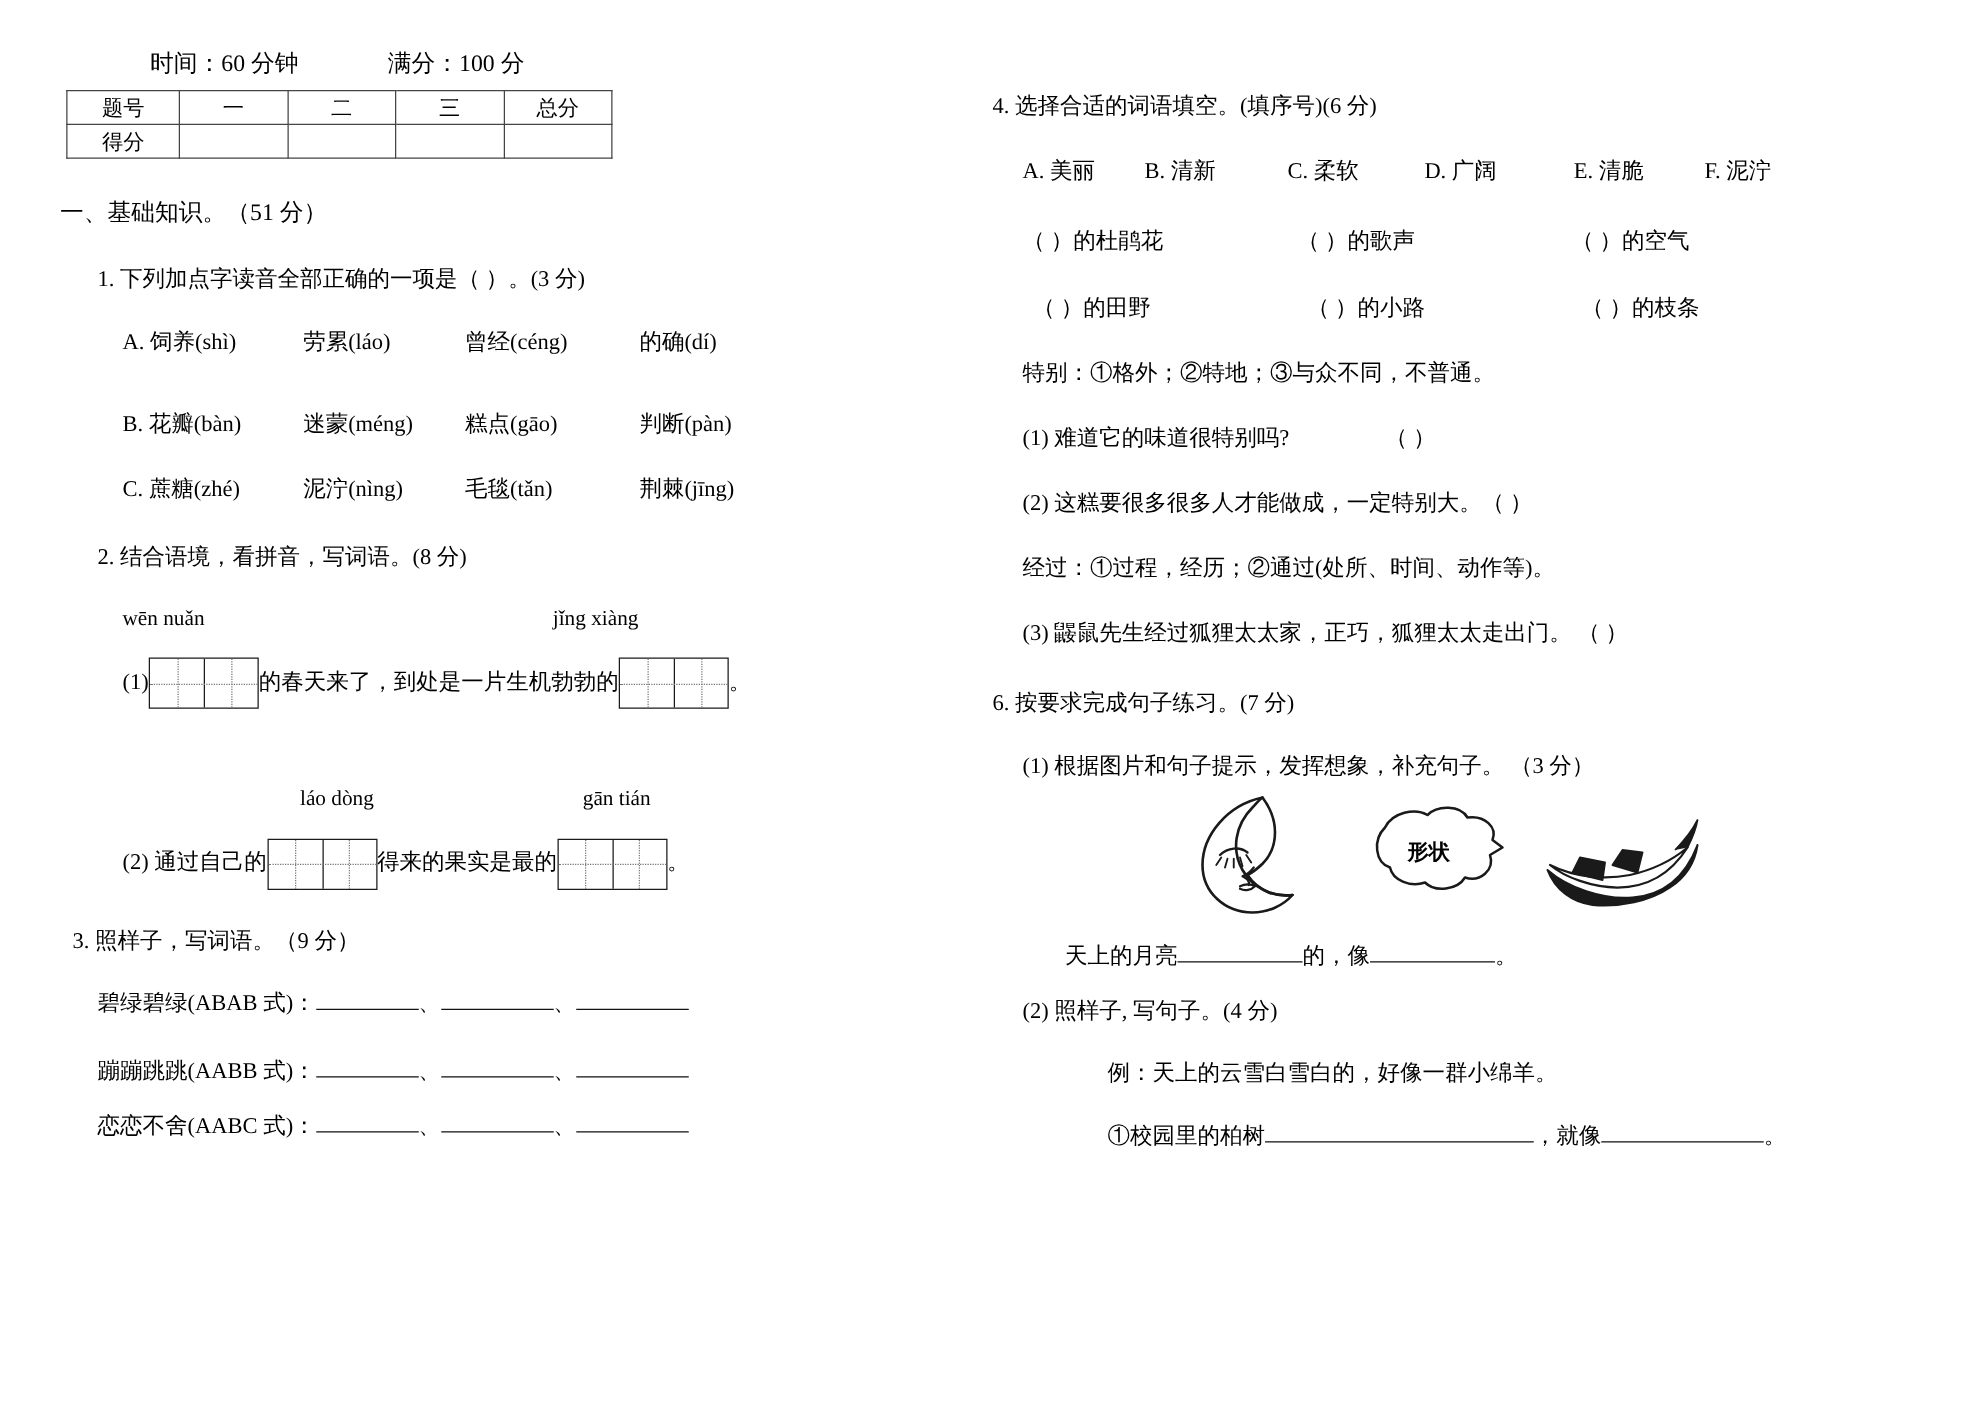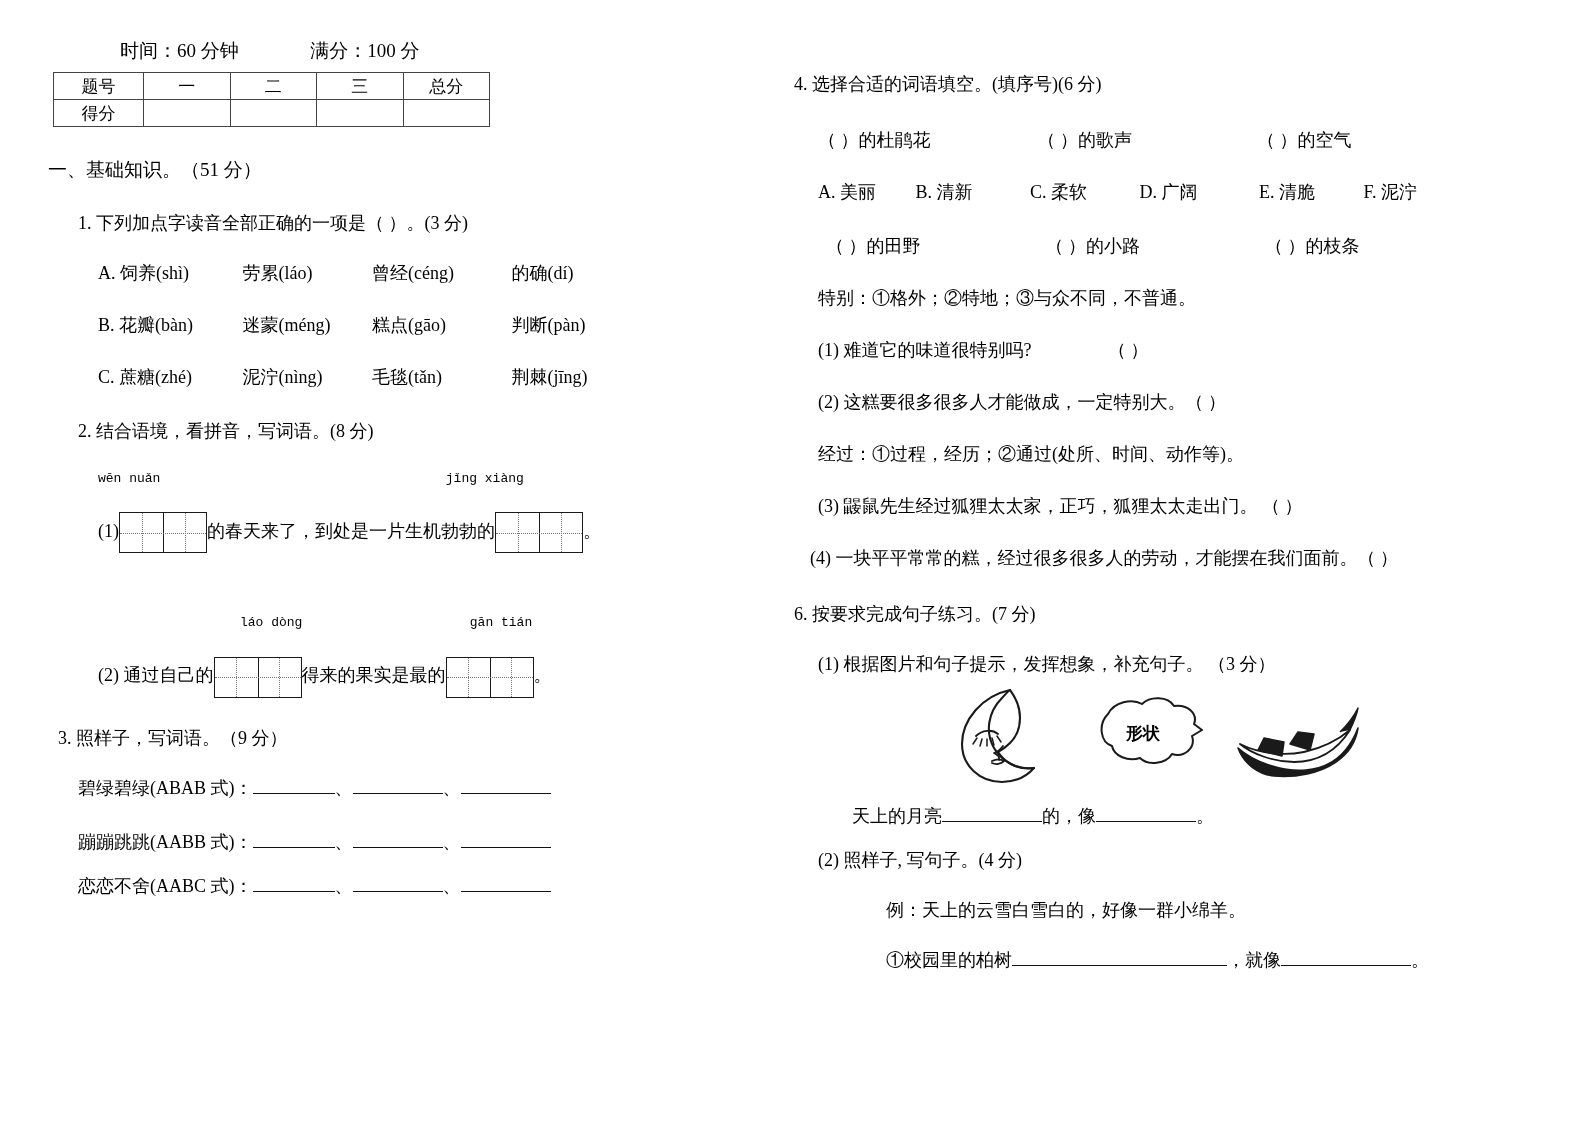--- a/index.html
+++ b/index.html
@@ -84,22 +84,22 @@
     font-size: 18px;
     white-space: nowrap;
   }
   .q-title { margin-left: 38px; }
   .q-title-r { margin-left: 4px; }
   .q-body { margin-left: 58px; }
   .q-body-r { margin-left: 28px; }
 
   
   .pinyin-row {
-    font-size: 13px;
-    font-family: Liberation Mono, monospace;
+    font-size: 17px;
+    font-family: Liberation Serif, serif;
     white-space: nowrap;
     height: 24px;
   }
 
   
   .tzg {
     display: inline-block;
     vertical-align: middle;
     border: 1.6px solid #1a1a1a;
     height: 41px;
@@ -205,21 +205,21 @@
 
     <div class="q q-title" style="margin-top:28px;">1. 下列加点字读音全部正确的一项是（        ）。(3 分)</div>
 
     <div class="q q-body" style="margin-top:26px;">
       <span style="display:inline-block;width:140px;">A. 饲养(shì)</span>
       <span style="display:inline-block;width:125px;">劳累(láo)</span>
       <span style="display:inline-block;width:135px;">曾经(céng)</span>
       <span style="display:inline-block;">的确(dí)</span>
     </div>
 
-    <div class="q q-body" style="margin-top:28px;">
+    <div class="q q-body" style="margin-top:42px;">
       <span style="display:inline-block;width:140px;">B. 花瓣(bàn)</span>
       <span style="display:inline-block;width:125px;">迷蒙(méng)</span>
       <span style="display:inline-block;width:135px;">糕点(gāo)</span>
       <span style="display:inline-block;">判断(pàn)</span>
     </div>
 
     <div class="q q-body" style="margin-top:28px;">
       <span style="display:inline-block;width:140px;">C. 蔗糖(zhé)</span>
       <span style="display:inline-block;width:125px;">泥泞(nìng)</span>
       <span style="display:inline-block;width:135px;">毛毯(tǎn)</span>
@@ -258,56 +258,55 @@
 
     <div class="q" style="margin-top:20px;margin-left:38px;">
       <span>恋恋不舍(AABC 式)：</span><span class="fill-line" style="width:82px;"></span><span>、</span><span class="fill-line" style="width:90px;"></span><span>、</span><span class="fill-line" style="width:90px;"></span>
     </div>
 
   </div>
 
   <div class="col-right">
 
     <div class="q q-title-r" style="margin-top:72px;">4. 选择合适的词语填空。(填序号)(6 分)</div>
-
-    <div class="q q-body-r" style="margin-top:32px;">
-      <span style="display:inline-block;width:215px;">（     ）的杜鹃花</span>
-      <span style="display:inline-block;width:215px;">（     ）的歌声</span>
-      <span style="display:inline-block;">（     ）的空气</span>
-    </div>
 
     <div class="q q-body-r" style="margin-top:28px;">
       <span style="display:inline-block;width:93px;">A. 美丽</span>
       <span style="display:inline-block;width:110px;">B. 清新</span>
       <span style="display:inline-block;width:105px;">C. 柔软</span>
       <span style="display:inline-block;width:115px;">D. 广阔</span>
       <span style="display:inline-block;width:100px;">E. 清脆</span>
       <span style="display:inline-block;">F. 泥泞</span>
     </div>
 
+    <div class="q q-body-r" style="margin-top:32px;">
+      <span style="display:inline-block;width:215px;">（     ）的杜鹃花</span>
+      <span style="display:inline-block;width:215px;">（     ）的歌声</span>
+      <span style="display:inline-block;">（     ）的空气</span>
+    </div>
+
     <div class="q q-body-r" style="margin-top:30px;margin-left:36px;">
       <span style="display:inline-block;width:215px;">（     ）的田野</span>
       <span style="display:inline-block;width:215px;">（     ）的小路</span>
       <span style="display:inline-block;">（     ）的枝条</span>
     </div>
 
 
     <div class="q q-body-r" style="margin-top:28px;">特别：①格外；②特地；③与众不同，不普通。</div>
 
     <div class="q q-body-r" style="margin-top:28px;">
       <span style="display:inline-block;width:290px;">(1) 难道它的味道很特别吗?</span><span>（     ）</span>
     </div>
 
     <div class="q q-body-r" style="margin-top:28px;">(2) 这糕要很多很多人才能做成，一定特别大。（     ）</div>
 
     <div class="q q-body-r" style="margin-top:28px;">经过：①过程，经历；②通过(处所、时间、动作等)。</div>
 
     <div class="q q-body-r" style="margin-top:28px;">(3) 鼹鼠先生经过狐狸太太家，正巧，狐狸太太走出门。 （     ）</div>
 
-    <div class="q q-body-r" style="margin-top:28px;margin-left:20px;">(4) 一块平平常常的糕，经过很多很多人的劳动，才能摆在我们面前。（     ）</div>
 
     <div class="q q-title-r" style="margin-top:32px;">6. 按要求完成句子练习。(7 分)</div>
 
     <div class="q q-body-r" style="margin-top:26px;">(1) 根据图片和句子提示，发挥想象，补充句子。 （3 分）</div>
 
     <div class="illus">
       <svg width="430" height="108" viewBox="0 0 430 108">
 
         <g fill="none" stroke="#1a1a1a" stroke-width="2.1" stroke-linecap="round" stroke-linejoin="round">
           <path d="M70 8 C42 14 22 38 22 62 C22 84 40 100 62 100 C74 100 86 95 94 86

